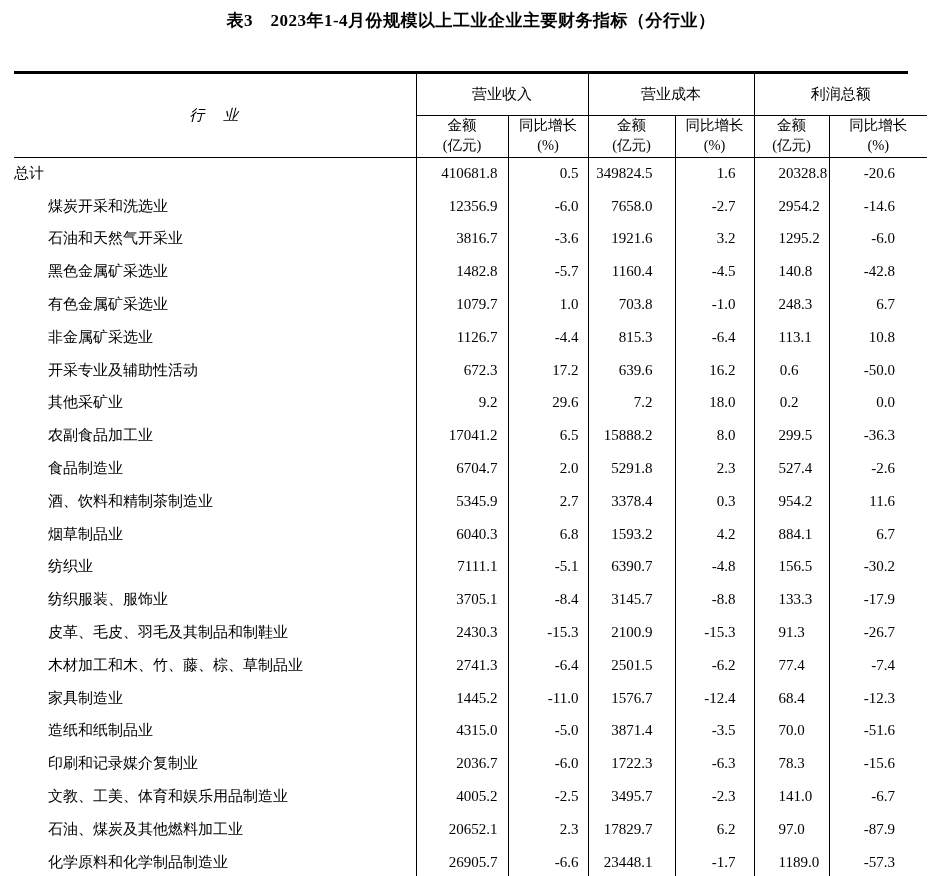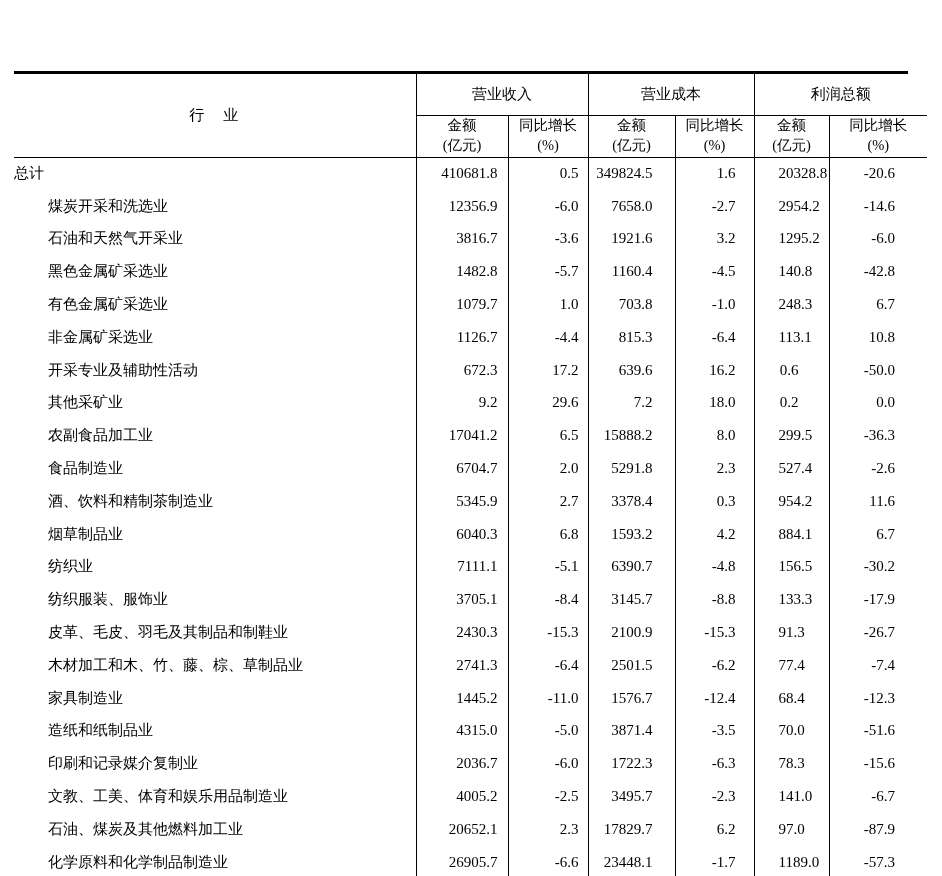--- a/index.html
+++ b/index.html
@@ -4,21 +4,21 @@
 <style>
   html,body{margin:0;padding:0;background:#ffffff;}
   body{width:942px;height:876px;overflow:hidden;font-family:"Liberation Serif","DejaVu Serif",serif;color:#000;}
   .page{position:relative;width:942px;height:876px;background:#fff;}
   .title{position:absolute;top:9px;left:0;width:100%;text-align:center;font-size:17px;font-weight:bold;letter-spacing:0.5px;}
   .top-rule{position:absolute;left:14px;top:71px;width:894px;height:3px;background:#000;}
   table.t{position:absolute;left:14px;top:74px;width:913px;border-collapse:collapse;table-layout:fixed;font-size:15px;}
   table.t th,table.t td{padding:0;font-weight:normal;vertical-align:middle;}
   tr.g{height:41px;}
   tr.s{height:42px;}
-  th.industry{border-right:1px solid #000;border-bottom:1px solid #000;text-align:center;font-size:15px;letter-spacing:2px;}
+  th.industry{border-right:1px solid #000;border-bottom:1px solid #000;text-align:center;font-size:15px;letter-spacing:2px;font-style:italic;}
   th.grp{border-right:1px solid #000;border-bottom:1px solid #000;text-align:center;}
   th.grp.last{border-right:none;}
   tr.s th{border-bottom:1px solid #000;border-right:1px solid #000;text-align:center;line-height:1.35;font-size:14.5px;}
   tr.s th.last{border-right:none;}
   tbody tr{height:32.8px;}
   tbody td{border-right:1px solid #000;}
   tbody td:last-child{border-right:none;}
   td.industry-cell{text-align:left;padding-left:3px;font-size:15px;}
   td.industry-cell.indent{padding-left:34px;margin-top:28px;}
   td.num{text-align:right;font-size:15px;}
@@ -26,20 +26,21 @@
   td.num:nth-child(3){padding-right:9px;margin-left:48px;}
   td.num:nth-child(4){padding-right:22px;}
   td.num:nth-child(5){padding-right:18px;margin-left:48px;}
   td.num:nth-child(6){padding-right:30px;padding-left:24px;}
   td.num:nth-child(7){padding-right:32px;}
 </style>
 </head>
 <body>
 
 <div class="page">
+  <div class="title">表3　2023年1-4月份规模以上工业企业主要财务指标（分行业）</div>
   <div class="top-rule"></div>
 
   <table class="t">
     <colgroup>
       <col style="width:402px">
       <col style="width:92px">
       <col style="width:80px">
       <col style="width:87px">
       <col style="width:79px">
       <col style="width:75px">

